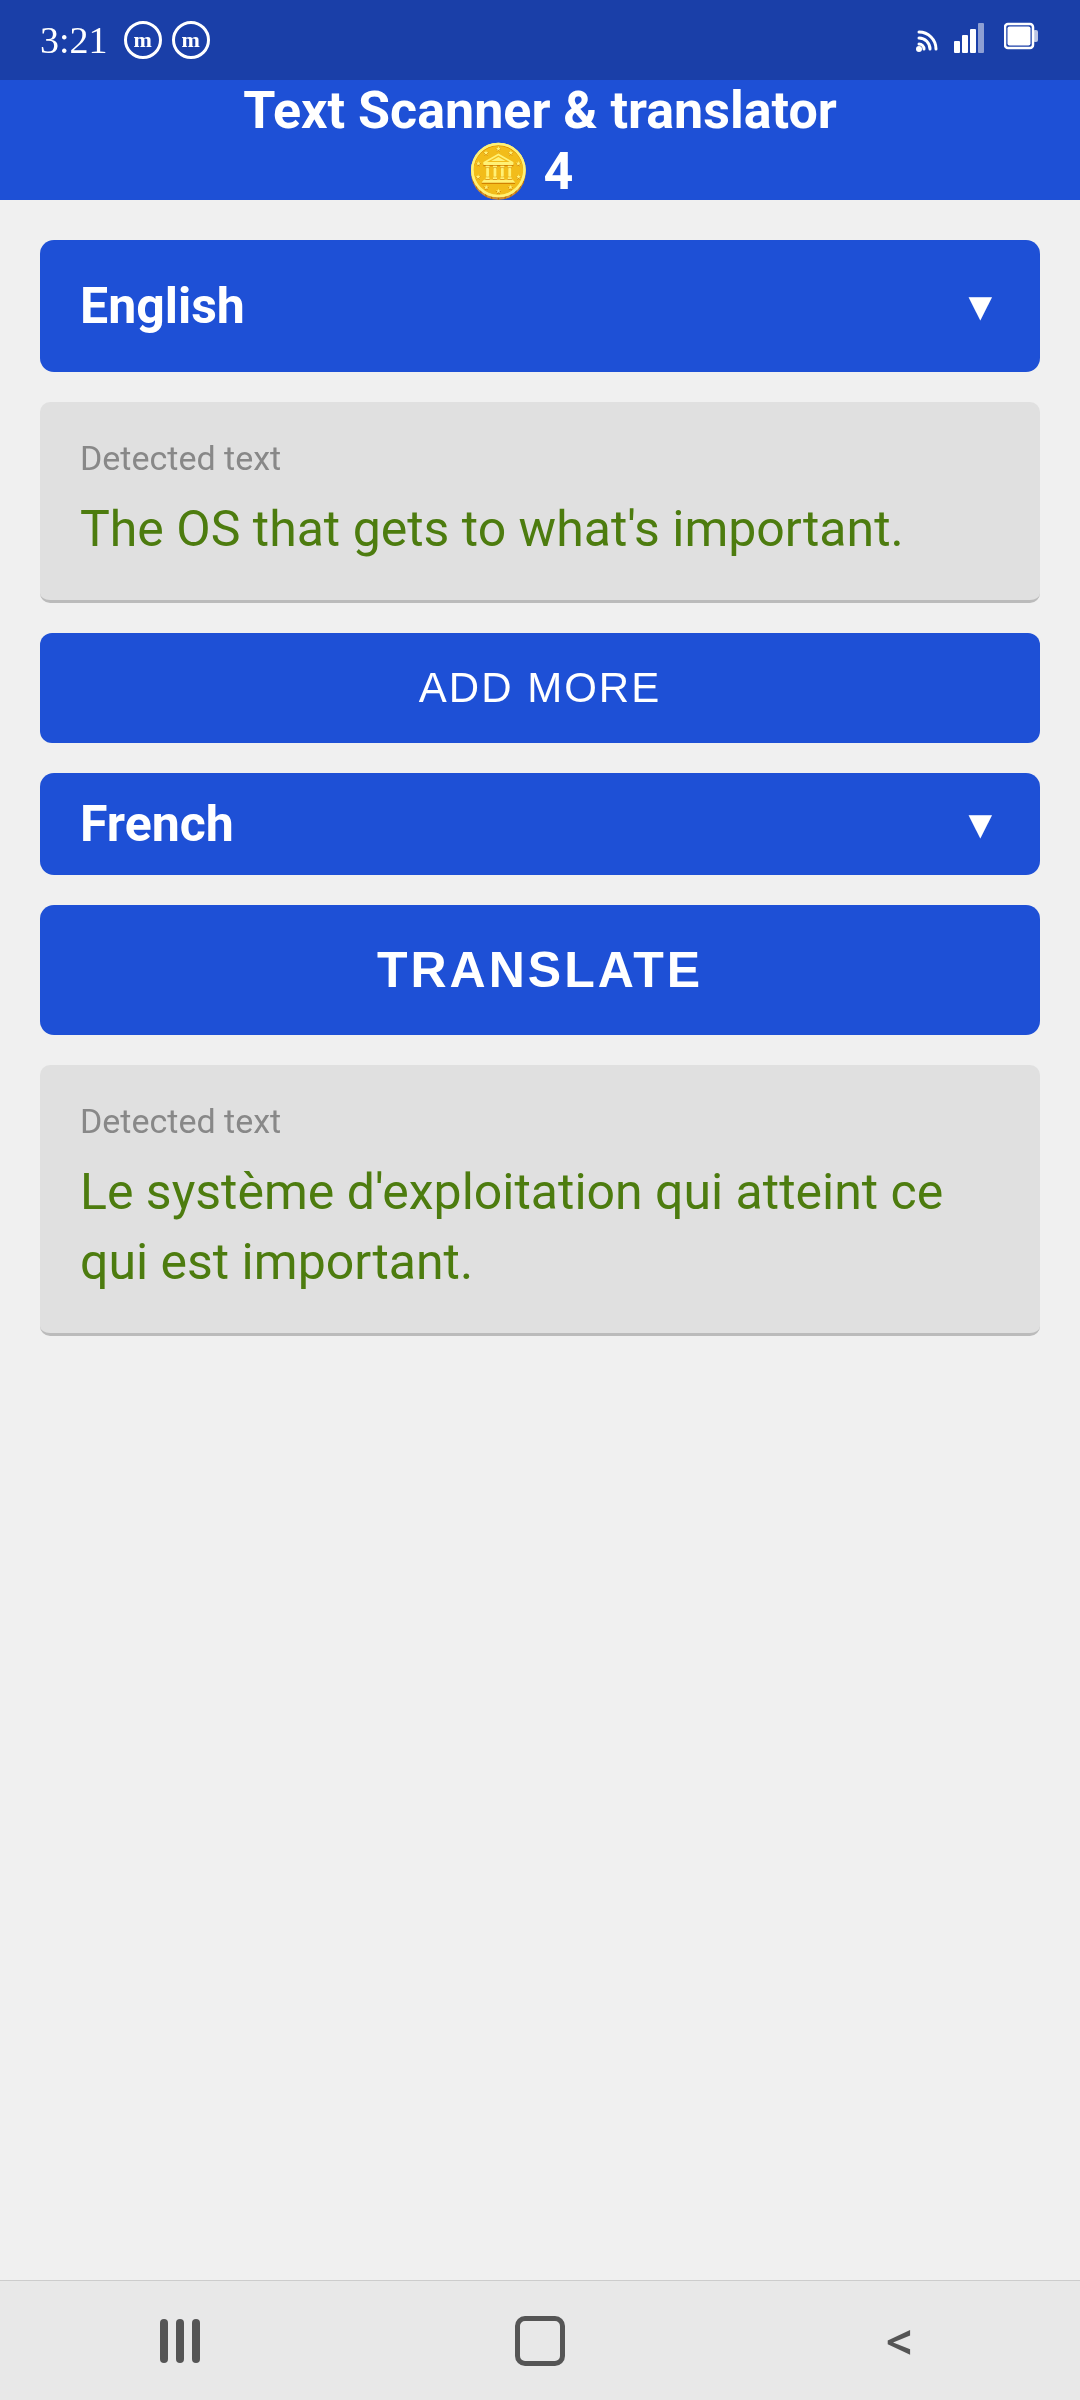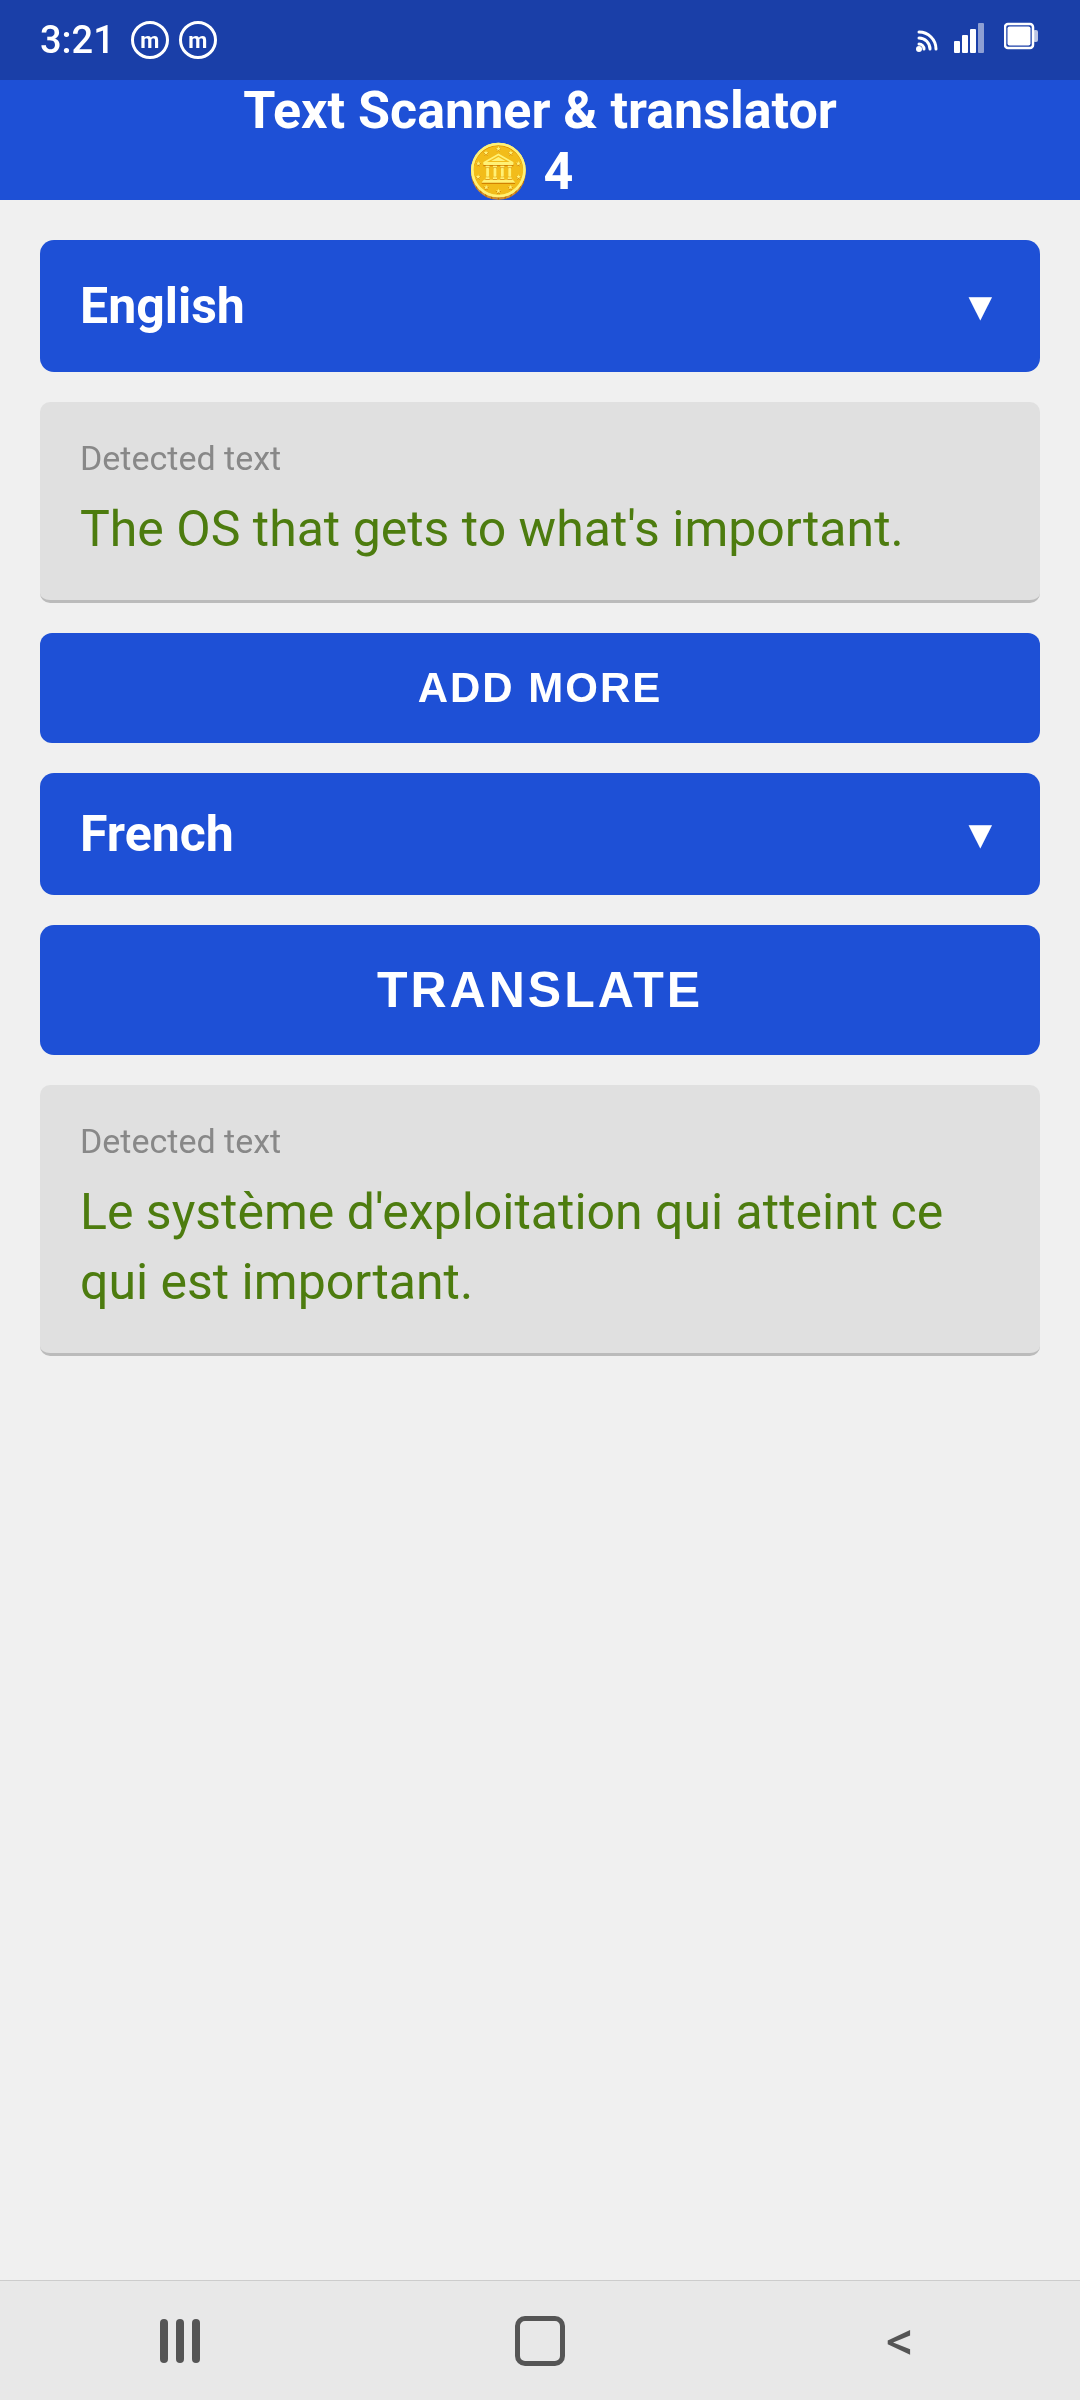--- a/index.html
+++ b/index.html
@@ -21,20 +21,21 @@
 
     
     .status-bar {
       background: #1a3fa8;
       height: 80px;
       display: flex;
       align-items: center;
       justify-content: space-between;
       padding: 0 40px;
       flex-shrink: 0;
+      font-family: Liberation Serif, serif;
     }
 
     .status-left {
       display: flex;
       align-items: center;
       gap: 16px;
     }
 
     .status-time {
       color: white;
@@ -181,33 +182,33 @@
       gap: 20px;
       margin-bottom: 30px;
     }
 
     .btn-primary {
       background: #1e50d6;
       border: none;
       border-radius: 12px;
       color: white;
       font-size: 42px;
-      font-weight: bold;
+      font-weight: normal;
       letter-spacing: 2px;
       height: 110px;
       flex: 1;
       cursor: pointer;
       text-transform: uppercase;
     }
 
     
     .target-dropdown {
       background: #1e50d6;
       border-radius: 14px;
-      height: 122px;
+      height: 102px;
       display: flex;
       align-items: center;
       padding: 0 40px;
       cursor: pointer;
       margin-bottom: 30px;
     }
 
     
     .translate-btn {
       background: #1e50d6;

